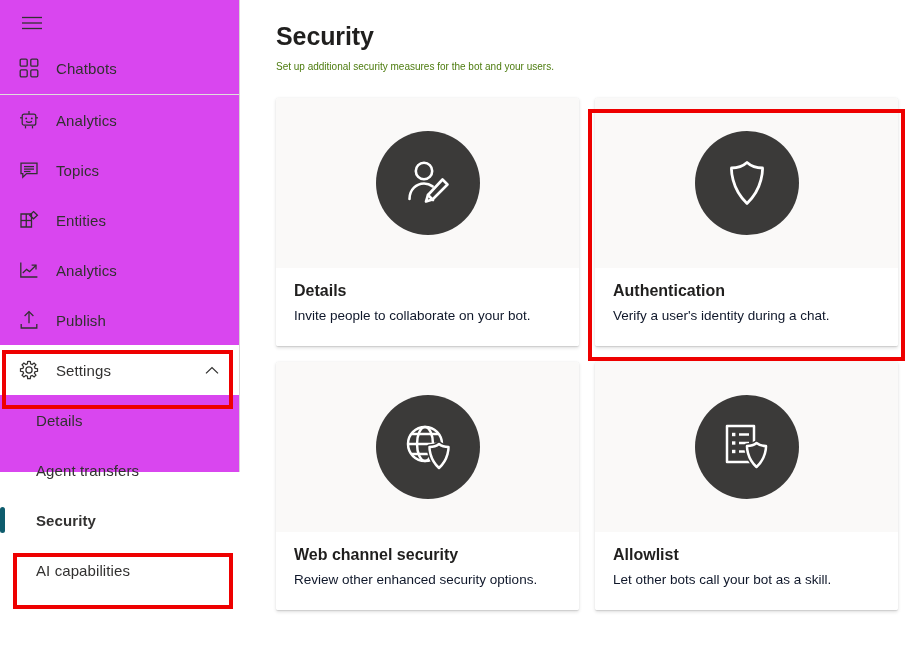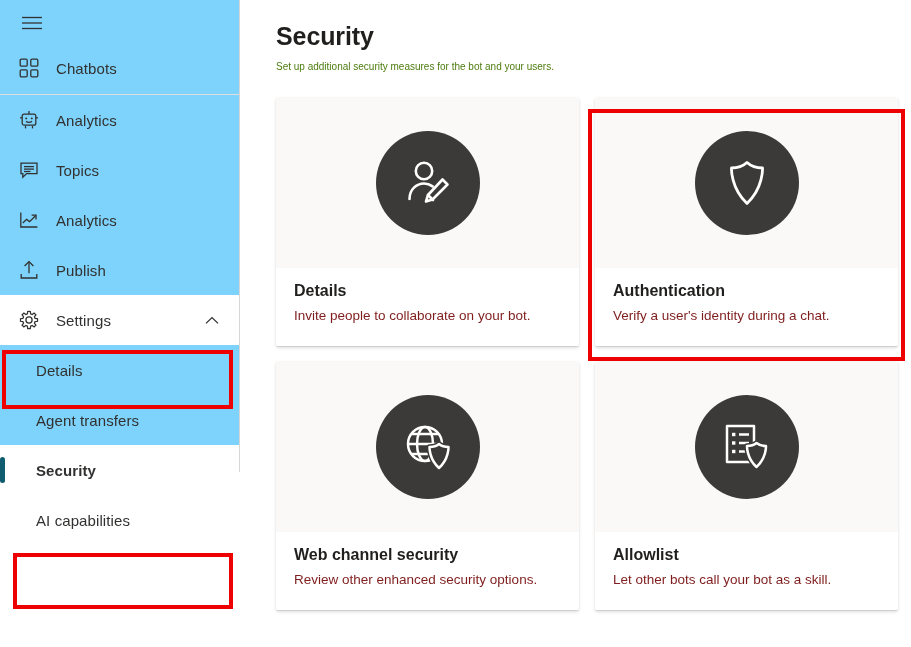--- a/index.html
+++ b/index.html
@@ -11,21 +11,21 @@
     font-family: "Liberation Sans", sans-serif;
     -webkit-font-smoothing: antialiased;
   }
   #app { position: relative; width: 911px; height: 647px; display: flex; }
 
   
   .sidebar {
     position: relative;
     width: 240px;
     height: 472px;
-    background: #7dd3fc;
+    background: #d946ef;
     border-right: 1px solid #d8d6d4;
     flex: 0 0 240px;
   }
   .hamburger {
     width: 40px; height: 38px;
     margin: 4px 0 0 12px;
     display: flex; align-items: center; justify-content: center;
     cursor: pointer;
   }
   .hamburger svg { display: block; }
@@ -134,21 +134,21 @@
     padding: 14px 18px 0 18px;
   }
   .card-title {
     font-size: 16px;
     font-weight: 700;
     color: #201f1e;
     margin: 0 0 8px 0;
   }
   .card-desc {
     font-size: 13.5px;
-    color: #7f1d1d;
+    color: #0f172a;
     margin: 0;
   }
 
   
   .redbox {
     position: absolute;
     border: 4px solid #ee0000;
     pointer-events: none;
     z-index: 40;
     background: transparent;
@@ -213,20 +213,33 @@
             <path d="M2 3.2 H18 V13.6 H7.6 L3.8 17.2 V13.6 H2 Z"></path>
             <line x1="5" y1="6.6" x2="15" y2="6.6"></line>
             <line x1="5" y1="9.1" x2="15" y2="9.1"></line>
             <line x1="5" y1="11.5" x2="11.5" y2="11.5"></line>
           </g>
         </svg>
       </span>
       <span class="lbl">Topics</span>
     </div>
 
+    <div class="nav-row">
+      <span class="ico">
+        <svg width="20" height="20" viewBox="0 0 20 20">
+          <g fill="none" stroke="#323130" stroke-width="1.3">
+            <path d="M2 4 H12.5 V17 H2 Z"></path>
+            <line x1="2" y1="10.5" x2="12.5" y2="10.5"></line>
+            <line x1="7.25" y1="4" x2="7.25" y2="17"></line>
+            <path d="M14.5 1.6 L18.4 5.2 L14.5 8.8 L10.7 5.2 Z"></path>
+          </g>
+        </svg>
+      </span>
+      <span class="lbl">Entities</span>
+    </div>
 
     <div class="nav-row">
       <span class="ico">
         <svg width="20" height="20" viewBox="0 0 20 20">
           <g fill="none" stroke="#323130" stroke-width="1.3">
             <path d="M1.8 2.5 V17 H18.4"></path>
             <path d="M3.8 13 L7.6 9.4 L10.6 11.6 L17 5.2"></path>
             <path d="M12.6 5.2 H17 V9.5"></path>
           </g>
         </svg>

